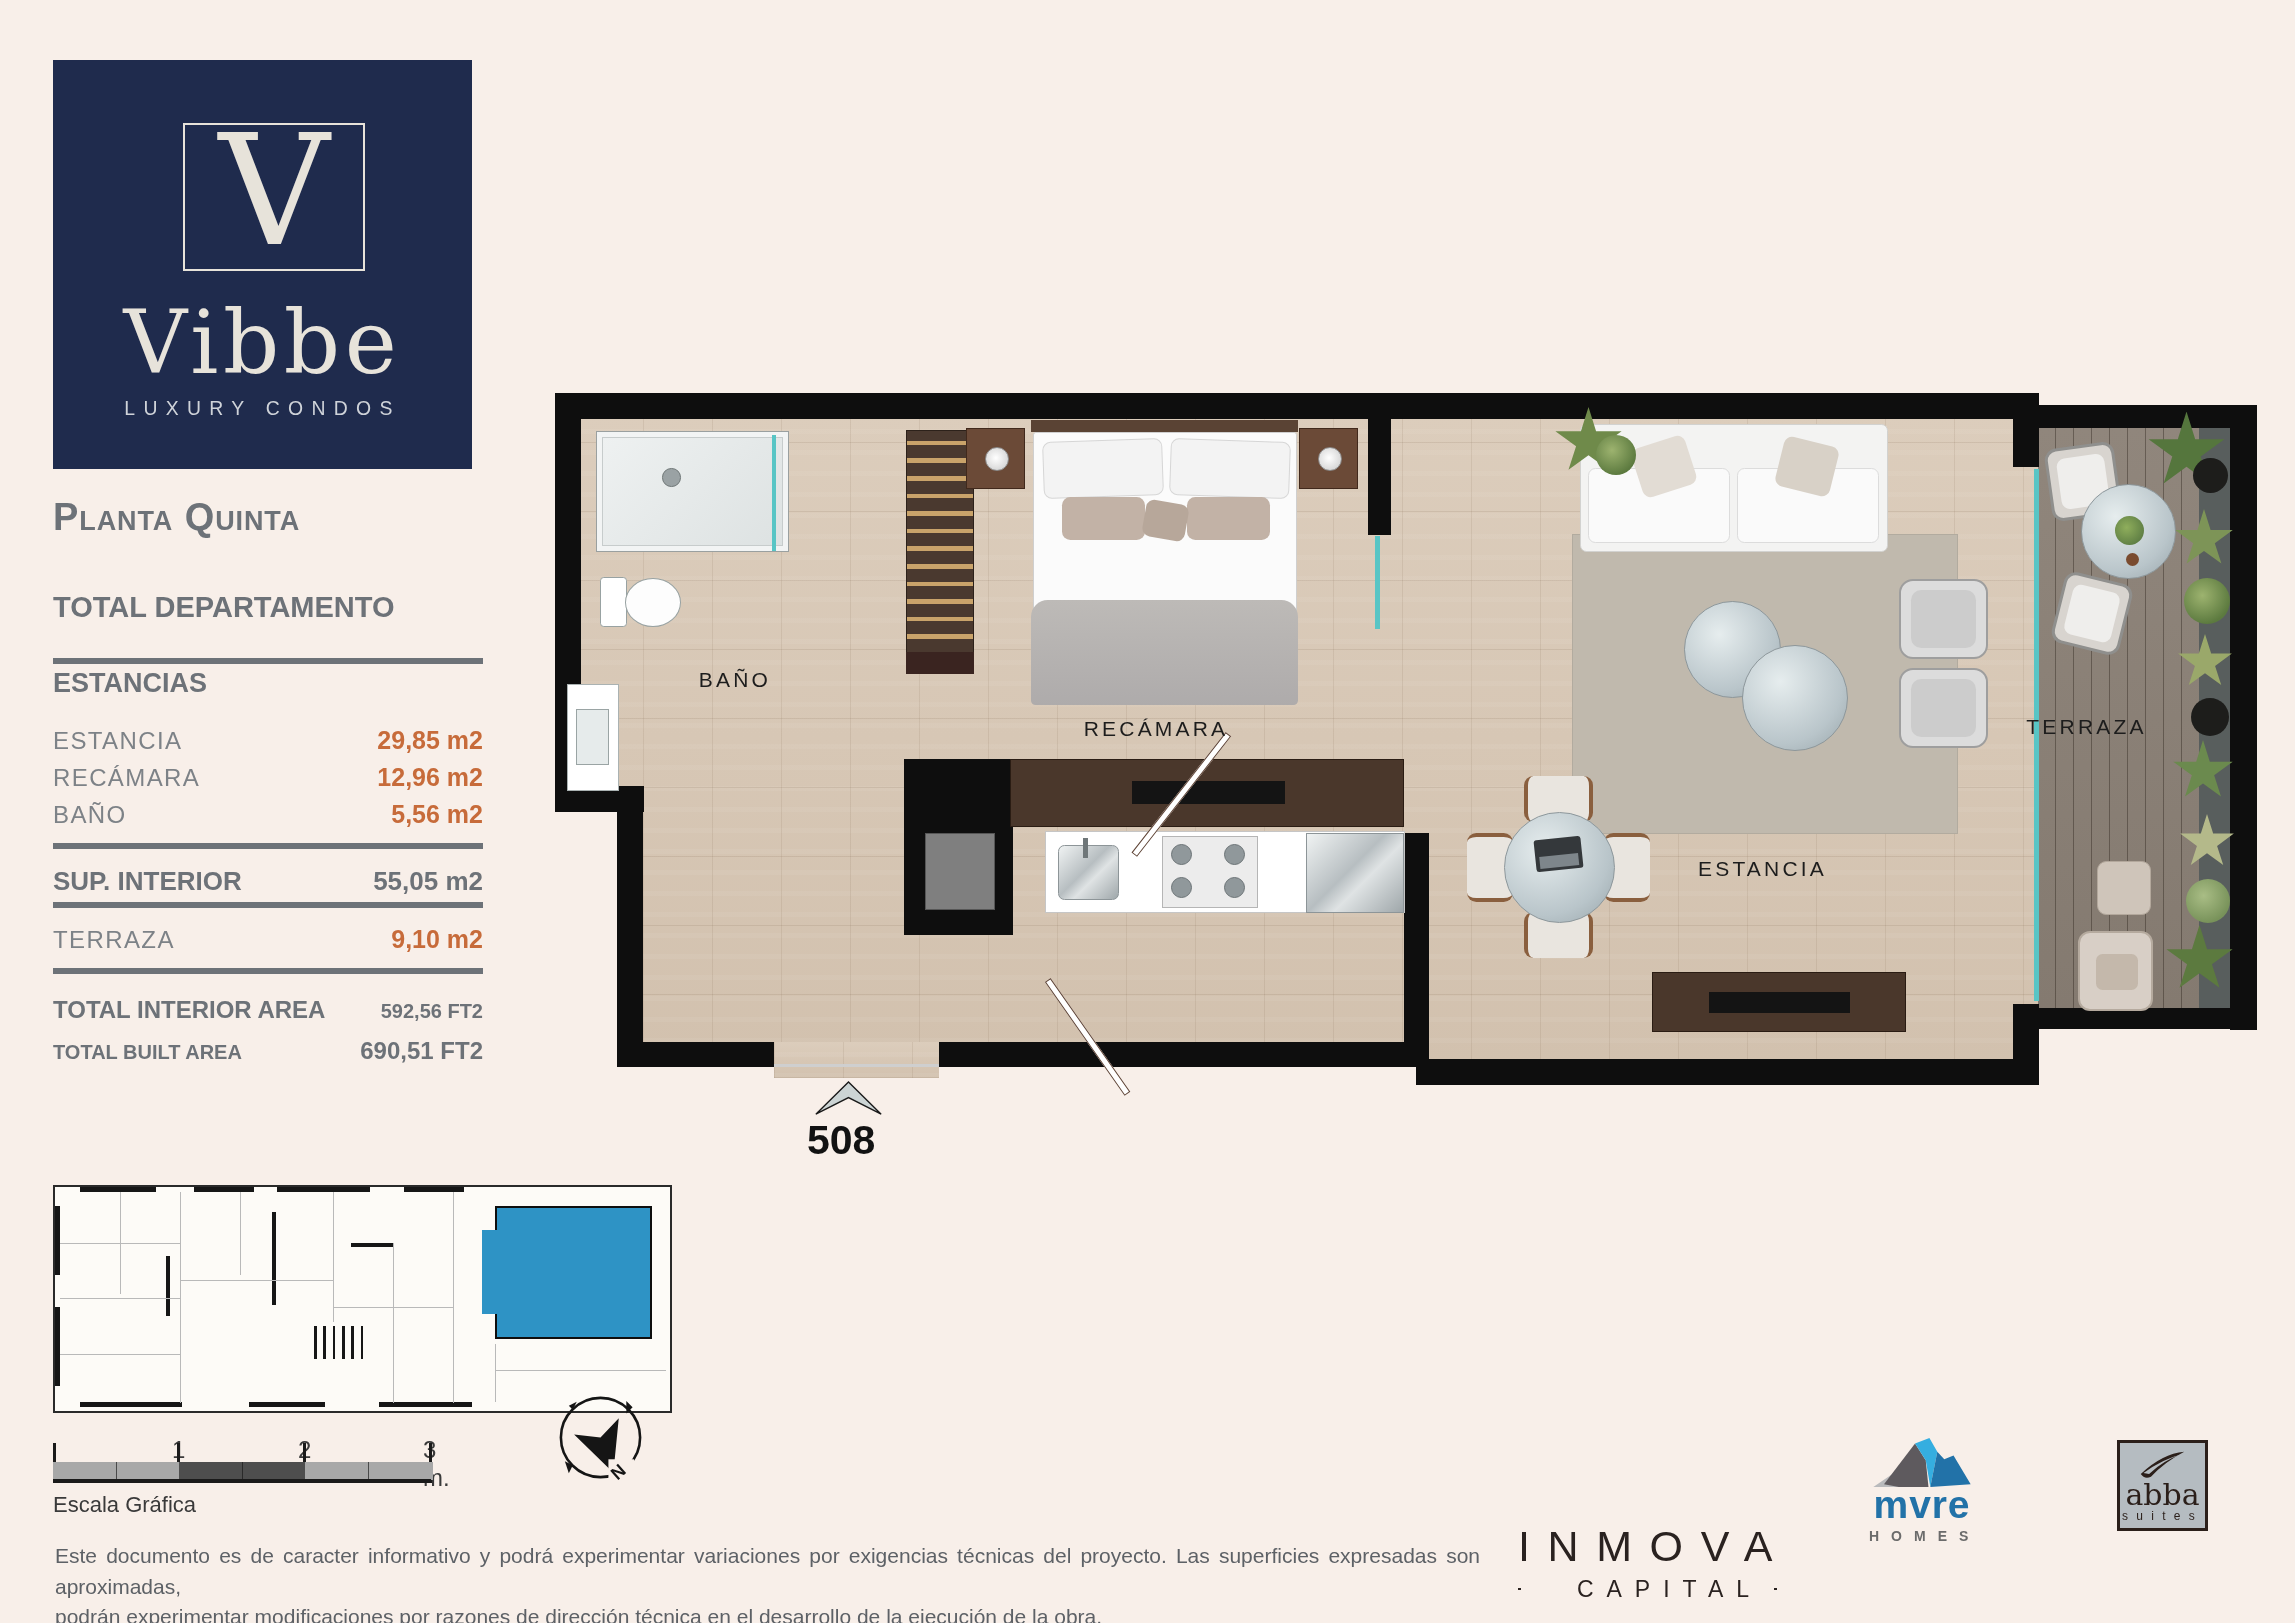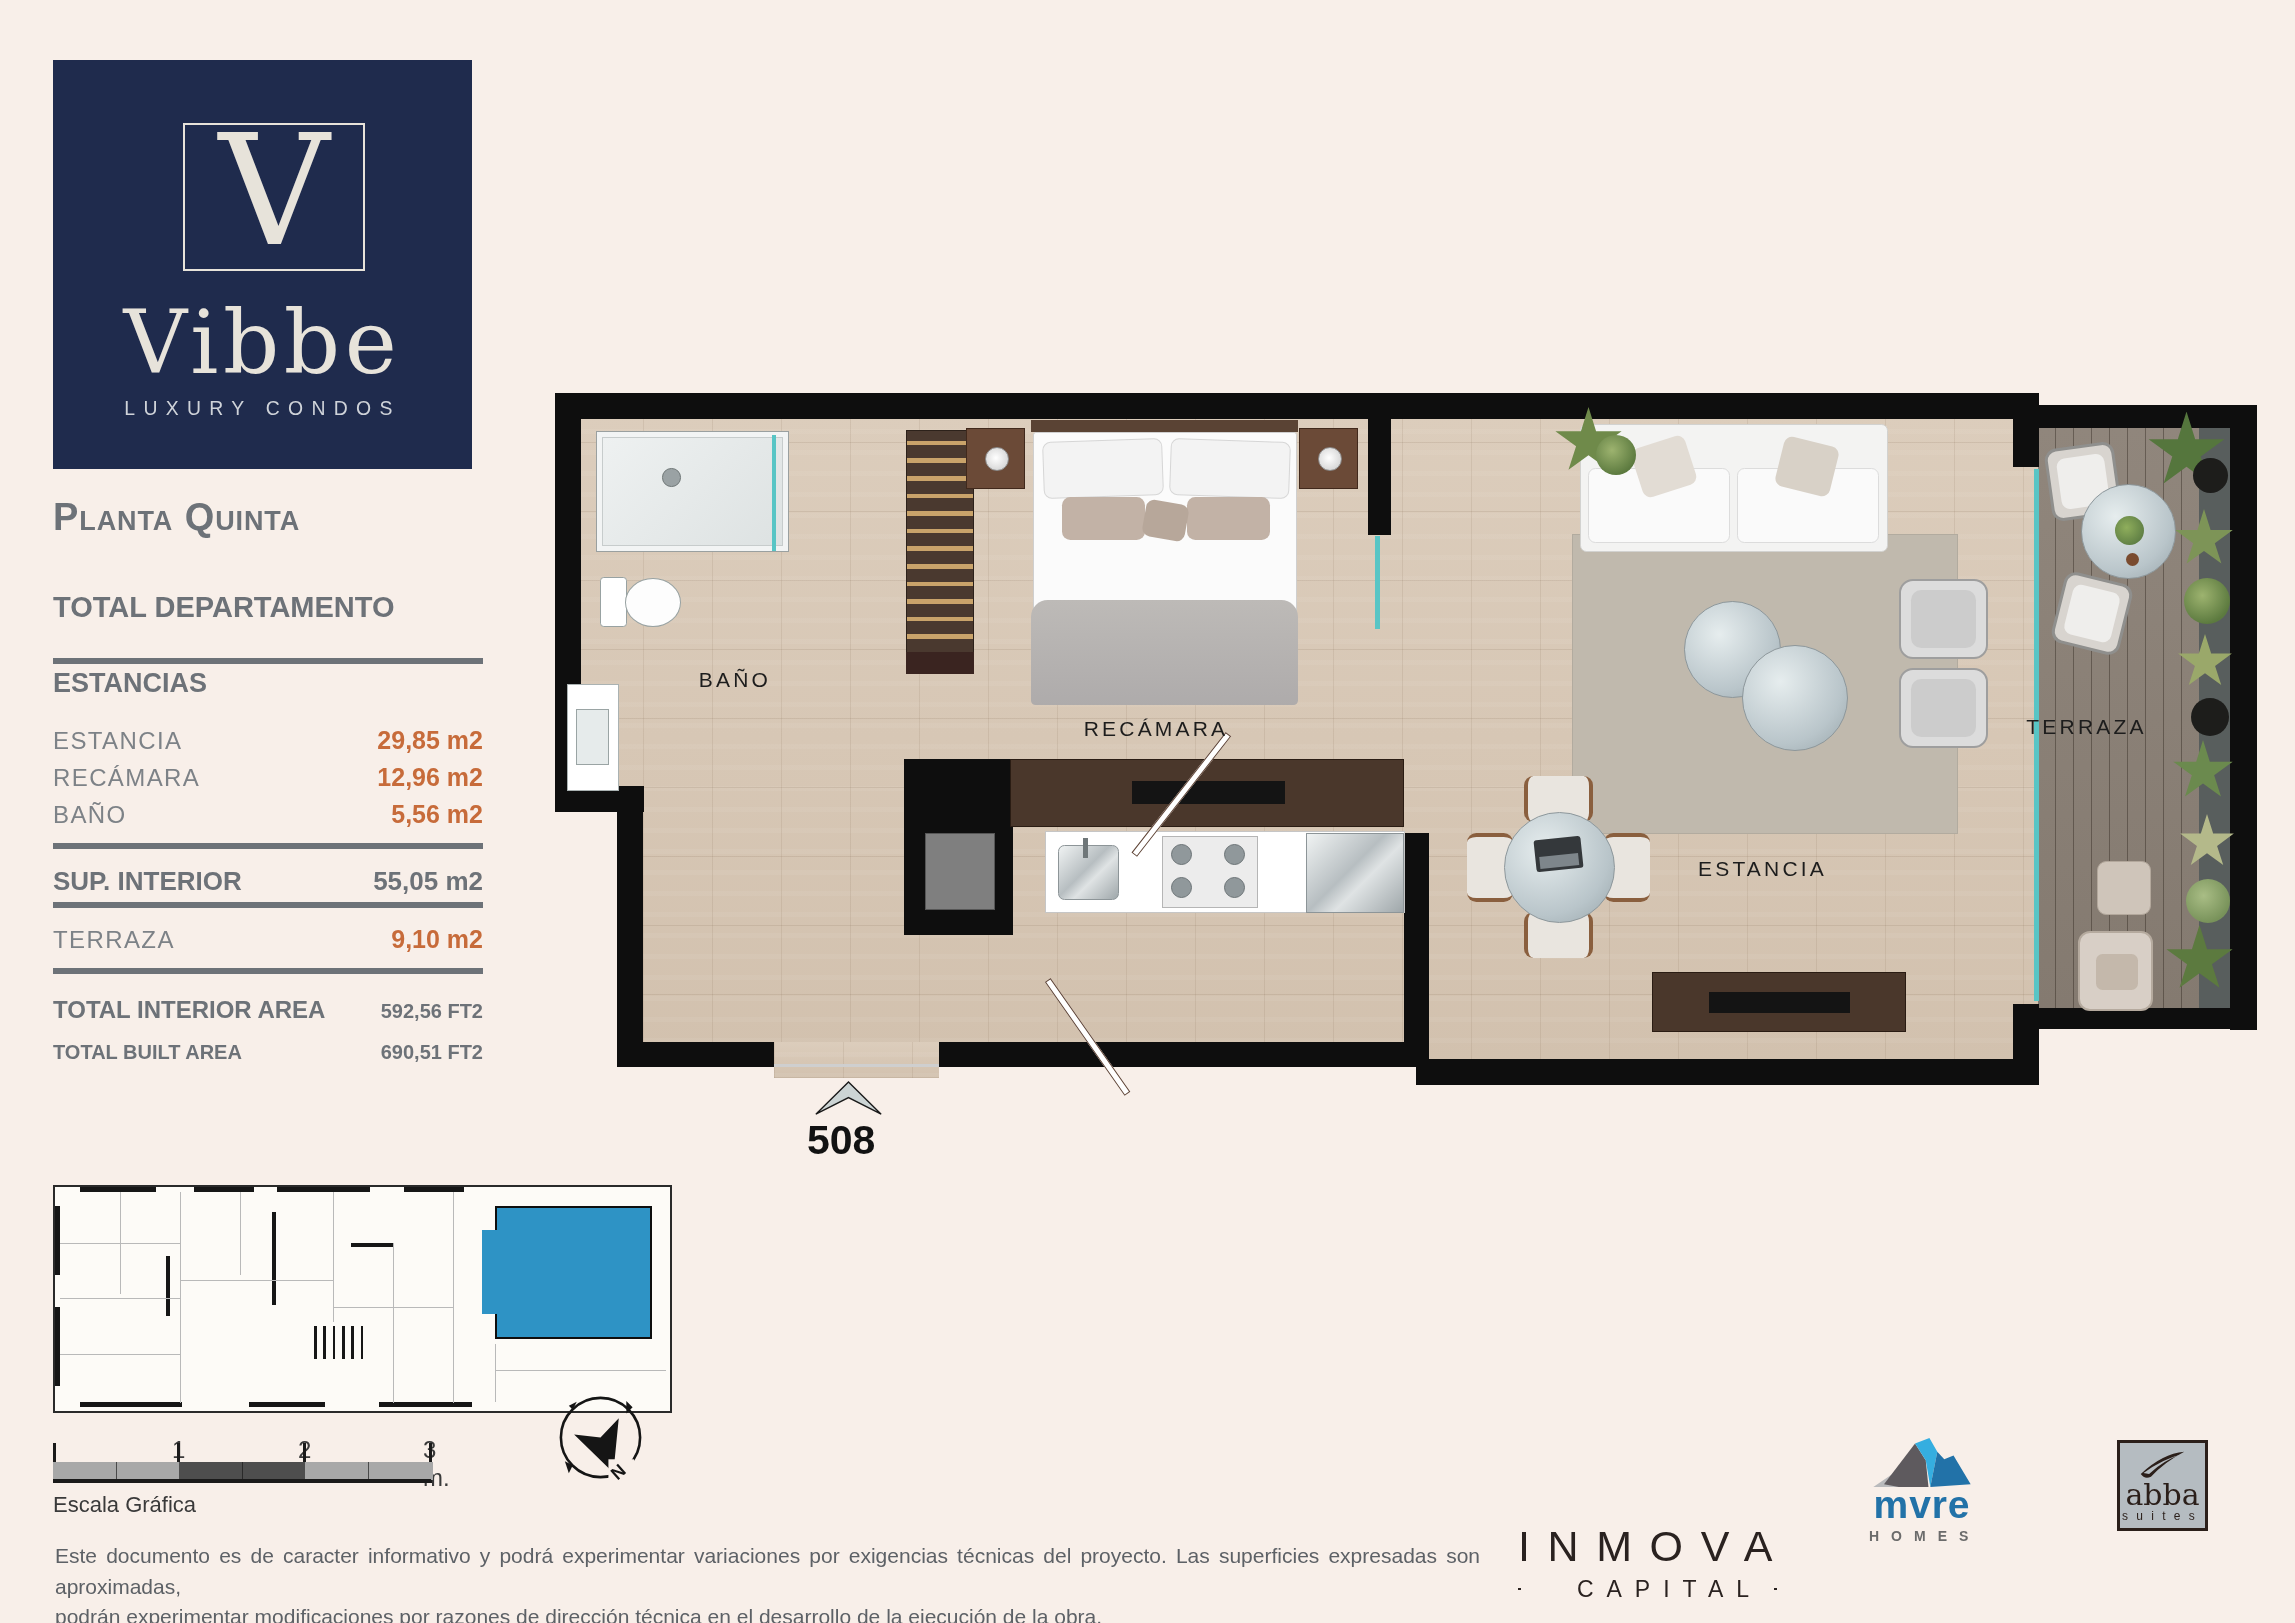--- a/index.html
+++ b/index.html
@@ -100,21 +100,21 @@
     <span class="sb-lab">TERRAZA</span>
     <span class="sb-val-o" style="font-size:25px;">9,10 m2</span>
   </div>
   <div class="sb-divider" style="top:968px;"></div>
   <div class="sb-row" style="top:996px;">
     <span class="sb-h" style="font-size:24px;">TOTAL INTERIOR AREA</span>
     <span class="sb-h" style="font-size:20px;">592,56 FT2</span>
   </div>
   <div class="sb-row" style="top:1028px;">
     <span class="sb-h" style="font-size:20px;margin-top:13px;">TOTAL BUILT AREA</span>
-    <span class="sb-h" style="font-size:20px;">690,51 FT2</span>
+    <span class="sb-h" style="font-size:24px;">690,51 FT2</span>
   </div>
 
   <div class="plan">
 
     <div class="tile" style="left:18.5px;top:18.5px;width:1464px;height:652px;"></div>
     <div class="tile" style="left:219px;top:649px;width:165px;height:36px;"></div>
     <div class="abs" style="left:0;top:419px;width:62px;height:275px;background:#f8efe9;z-index:2;"></div>
     <div class="deck" style="left:1483px;top:35px;width:192px;height:580px;"></div>
     <div class="abs" style="left:1644px;top:35px;width:31px;height:580px;background:#585e5d;z-index:3;"></div>
 

